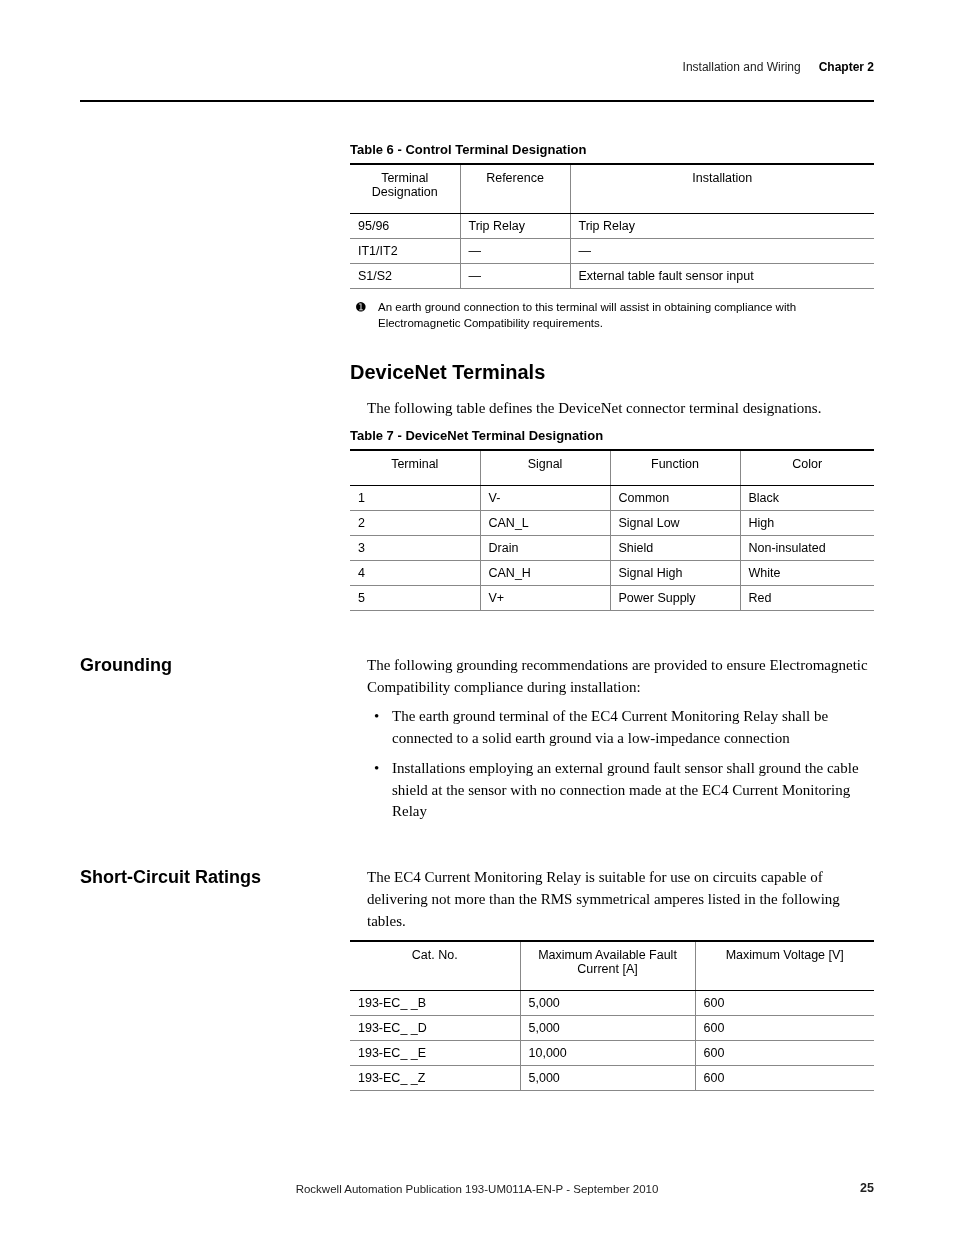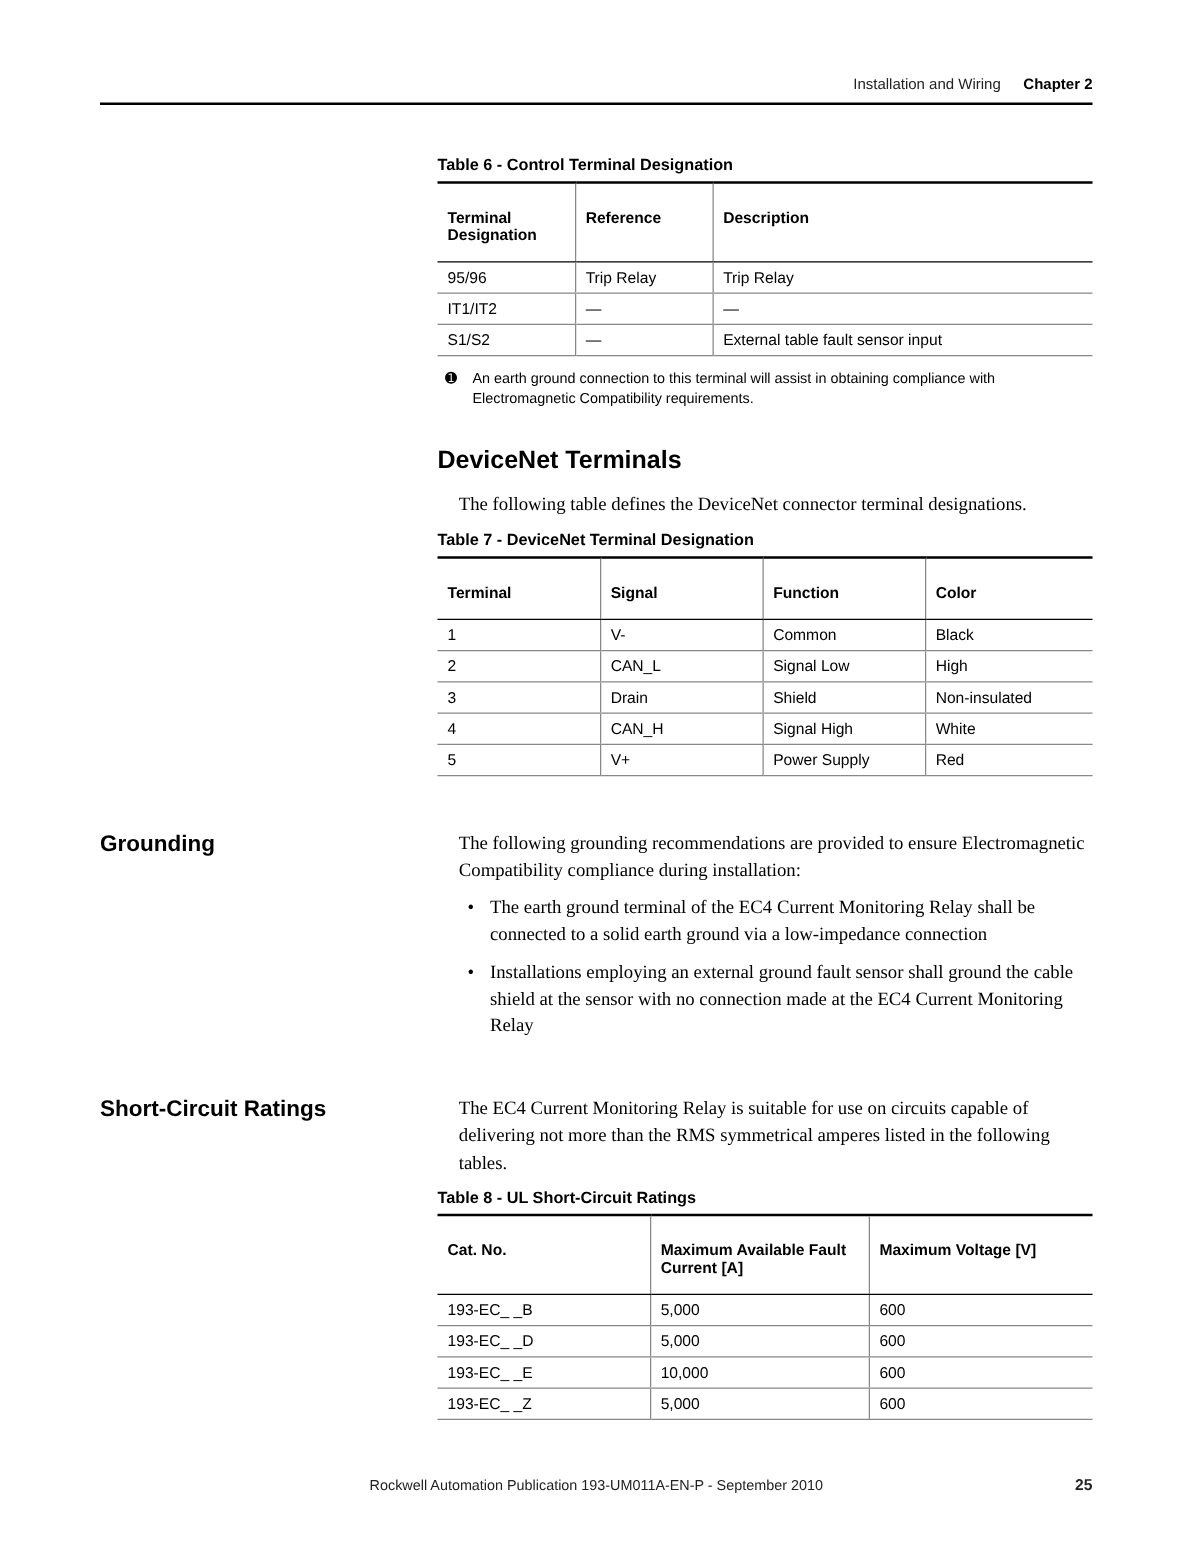--- a/index.html
+++ b/index.html
@@ -10,38 +10,38 @@
     font-family: Arial, Helvetica, sans-serif;
     color: #000;
     position: relative;
     padding: 60px 80px 40px 80px;
   }
   .header-row {
     display: flex;
     justify-content: flex-end;
     align-items: baseline;
     font-size: 12px;
-    margin-bottom: 8px;
+    margin-bottom: 26px;
     gap: 18px;
   }
   .header-row .section-name { color: #222; }
   .header-row .chapter { font-weight: bold; }
   .top-rule { border-top: 2.5px solid #000; margin-bottom: 40px; }
   .content { margin-left: 270px; }
   .table-caption { font-weight: bold; font-size: 13px; margin: 8px 0 6px 0; }
   table.data {
     border-collapse: collapse;
     width: 100%;
     font-size: 12.5px;
     margin-bottom: 10px;
   }
   table.data th {
-    text-align: left;
-    font-weight: bold;
-    padding: 20px 8px 14px 8px;
+    text-align: center;
+    font-weight: normal;
+    padding: 6px 8px 14px 8px;
     border-top: 2px solid #000;
     border-bottom: 1px solid #000;
     vertical-align: top;
   }
   table.data td {
     padding: 5px 8px;
     border-bottom: 1px solid #888;
   }
   table.data th + th, table.data td + td { border-left: 1px solid #888; }
   .footnote { display: flex; font-size: 11.5px; margin: 4px 0 30px 6px; line-height: 1.4; }
@@ -106,21 +106,21 @@
 <div class="top-rule"></div>
 
 <div class="content">
 
   <div class="table-caption">Table 6 - Control Terminal Designation</div>
   <table class="data">
     <thead>
         <tr>
       <th style="width:110px">Terminal Designation</th>
       <th style="width:110px">Reference</th>
-      <th>Description</th>
+      <th>Installation</th>
     </tr>
       </thead>
     <tbody>
       <tr>
           <td>95/96</td>
           <td>Trip Relay</td>
           <td>Trip Relay</td>
         </tr>
       <tr>
           <td>IT1/IT2</td>
@@ -191,21 +191,20 @@
     <p class="body-text">The following grounding recommendations are provided to ensure Electromagnetic Compatibility compliance during installation:</p>
     <ul class="bullets">
       <li>The earth ground terminal of the EC4 Current Monitoring Relay shall be connected to a solid earth ground via a low-impedance connection</li>
       <li>Installations employing an external ground fault sensor shall ground the cable shield at the sensor with no connection made at the EC4 Current Monitoring Relay</li>
     </ul>
   </div>
 
   <div class="section">
     <div class="side-heading">Short-Circuit Ratings</div>
     <p class="body-text">The EC4 Current Monitoring Relay is suitable for use on circuits capable of delivering not more than the RMS symmetrical amperes listed in the following tables.</p>
-    <div class="table-caption">Table 8 - UL Short-Circuit Ratings</div>
     <table class="data">
       <thead>
           <tr>
         <th style="width:170px">Cat. No.</th>
         <th style="width:175px">Maximum Available Fault Current [A]</th>
         <th>Maximum Voltage [V]</th>
       </tr>
         </thead>
       <tbody>
         <tr>

